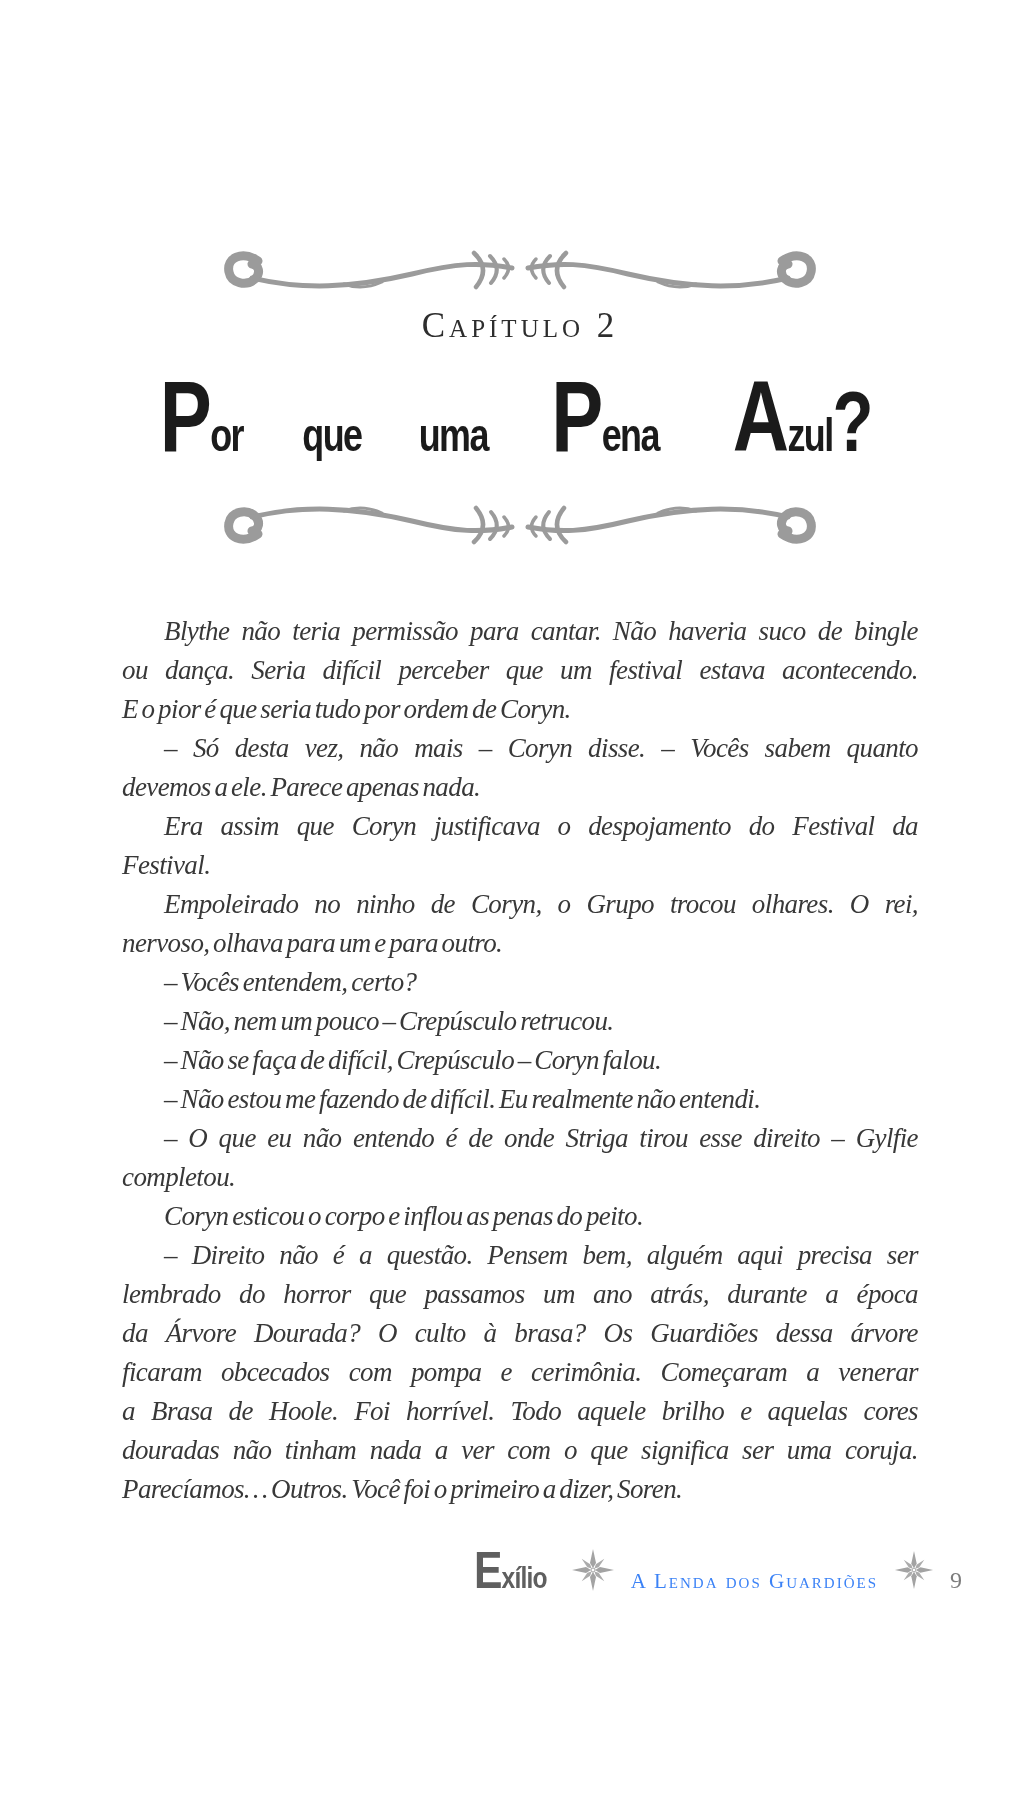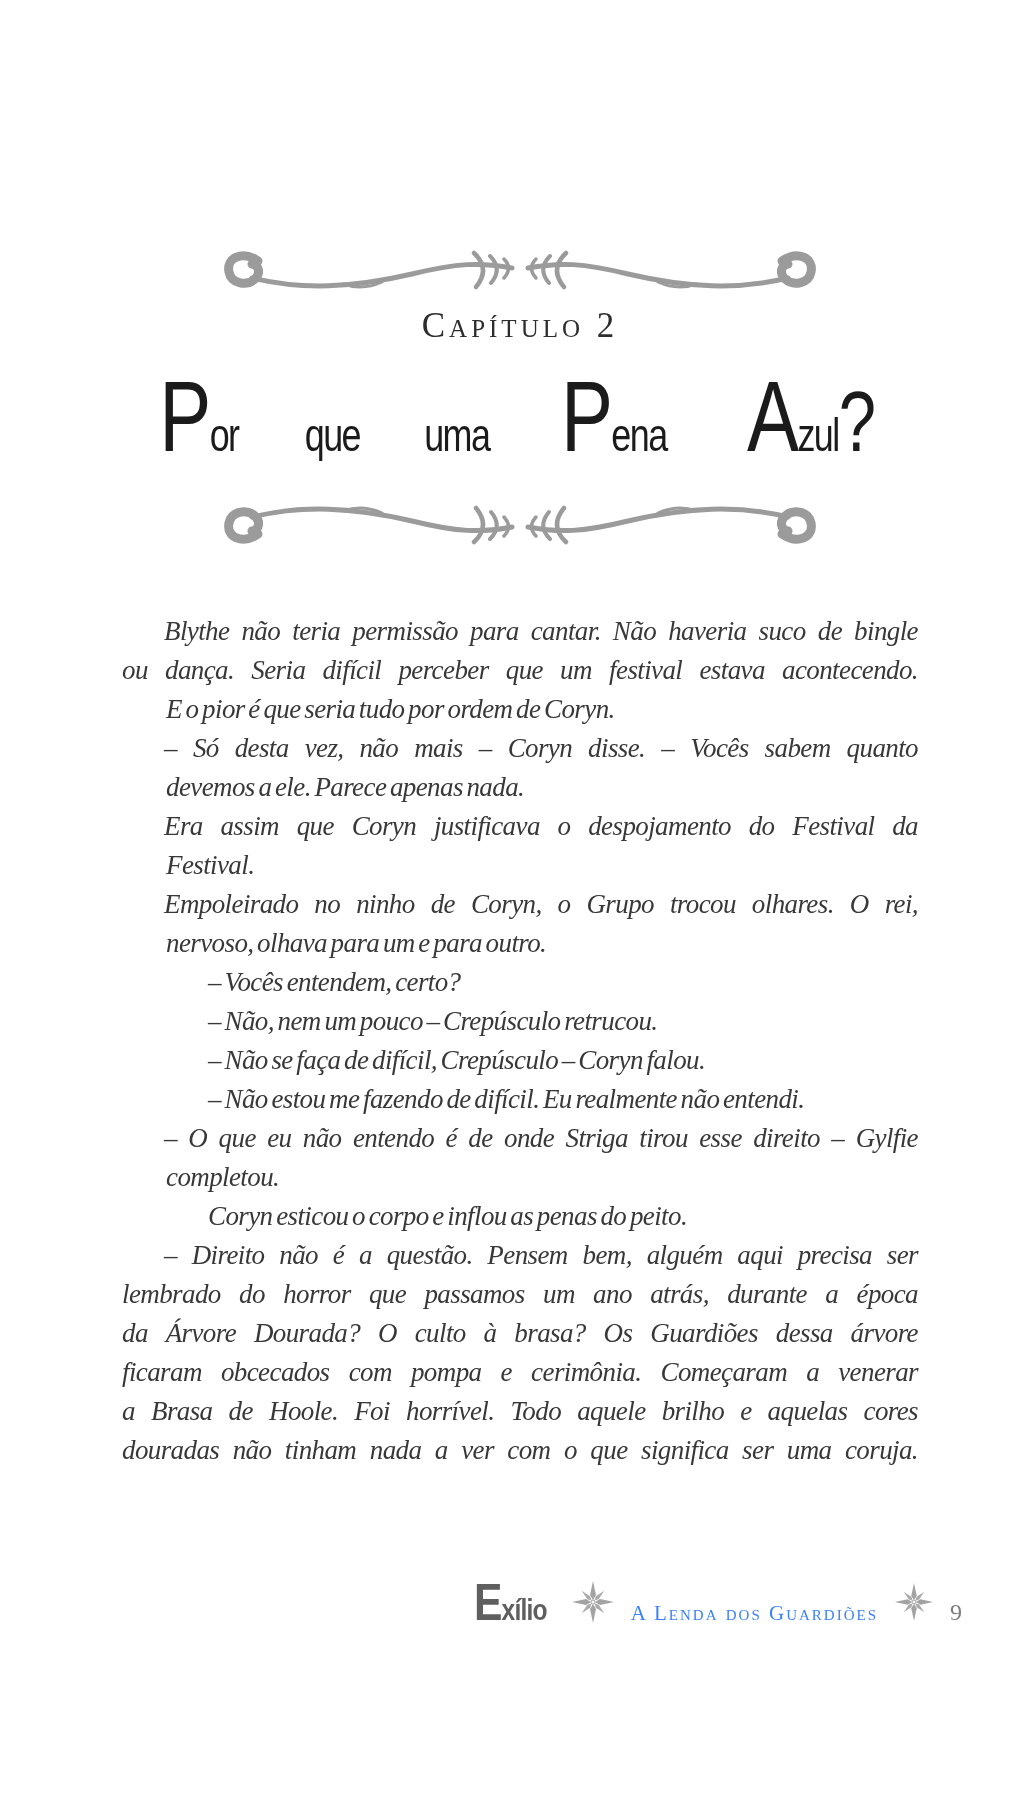--- a/index.html
+++ b/index.html
@@ -12,36 +12,36 @@
   .ornament.top{top:246px;}
   .ornament.bottom{top:503px;transform:translateX(-50%) scaleY(-1);}
 
   
   .chapter{position:absolute;top:306px;left:0;width:100%;text-align:center;
     font-variant:small-caps;font-size:35px;letter-spacing:4px;color:#2d2d2d;}
 
   
   .title{position:absolute;top:366px;left:50%;transform:translateX(-50%);width:744px;
     display:flex;justify-content:space-between;align-items:baseline;
-    font-family:"Liberation Sans",sans-serif;font-weight:400;color:#1b1b1b;}
+    font-family:"Liberation Sans",sans-serif;font-weight:700;color:#1b1b1b;}
   .t-word{display:inline-block;transform:scaleX(0.78);white-space:nowrap;letter-spacing:-2px;line-height:1;}
   .t-initial{font-size:100px;line-height:1;}
   .t-rest{font-size:46px;line-height:1;}
   .t-mark{font-size:86px;line-height:1;}
 
   
   .body-text{position:absolute;top:612px;left:0;width:796px;
     font-size:27px;line-height:39px;color:#383838;letter-spacing:-0.6px;word-spacing:-2.5px;}
   .para{margin:0;font-style:italic;}
   .line{text-align:justify;text-align-last:justify;white-space:normal;}
   .line.first{text-indent:42px;}
-  .line.last{text-align-last:left;margin-left:44px;}
+  .line.last{text-align-last:left;}
 
   
-  .footer{position:absolute;top:1576px;right:62px;display:flex;align-items:baseline;gap:16px;}
+  .footer{position:absolute;top:1544px;right:62px;display:flex;align-items:baseline;gap:16px;}
   .f-book{display:inline-block;transform:scaleX(0.82);white-space:nowrap;
     font-family:"Liberation Sans",sans-serif;font-weight:700;color:#5f5f5f;letter-spacing:-1px;}
   .f-book .big{font-size:52px;line-height:1;}
   .f-book .small{font-size:30px;line-height:1;}
   .f-series{font-variant:small-caps;font-size:21px;letter-spacing:2px;color:#3b82f6;line-height:1;}
   .f-page{font-size:24px;color:#7d7d7d;line-height:1;}
   .star{align-self:center;color:#a3a3a3;position:relative;top:2px;}
 </style>
 </head>
 <body>
@@ -117,20 +117,21 @@
         <div class="para">
           <div class="line first last">Coryn esticou o corpo e inflou as penas do peito.</div>
         </div>
         <div class="para">
           <div class="line first">– Direito não é a questão. Pensem bem, alguém aqui precisa ser</div>
           <div class="line">lembrado do horror que passamos um ano atrás, durante a época</div>
           <div class="line">da Árvore Dourada? O culto à brasa? Os Guardiões dessa árvore</div>
           <div class="line">ficaram obcecados com pompa e cerimônia. Começaram a venerar</div>
           <div class="line">a Brasa de Hoole. Foi horrível. Todo aquele brilho e aquelas cores</div>
           <div class="line">douradas não tinham nada a ver com o que significa ser uma coruja.</div>
+          <div class="line last">Parecíamos… Outros. Você foi o primeiro a dizer, Soren.</div>
         </div>
       </div>
 
   </div>
 
   <div class="footer">
     <span class="f-book"><span class="big">E</span><span class="small">xílio</span></span>
     <span class="star">
       <svg width="44" height="44" viewBox="0 0 44 44" fill="currentColor">
         <polygon points="22,1 25,15 22,20 19,15"></polygon>

